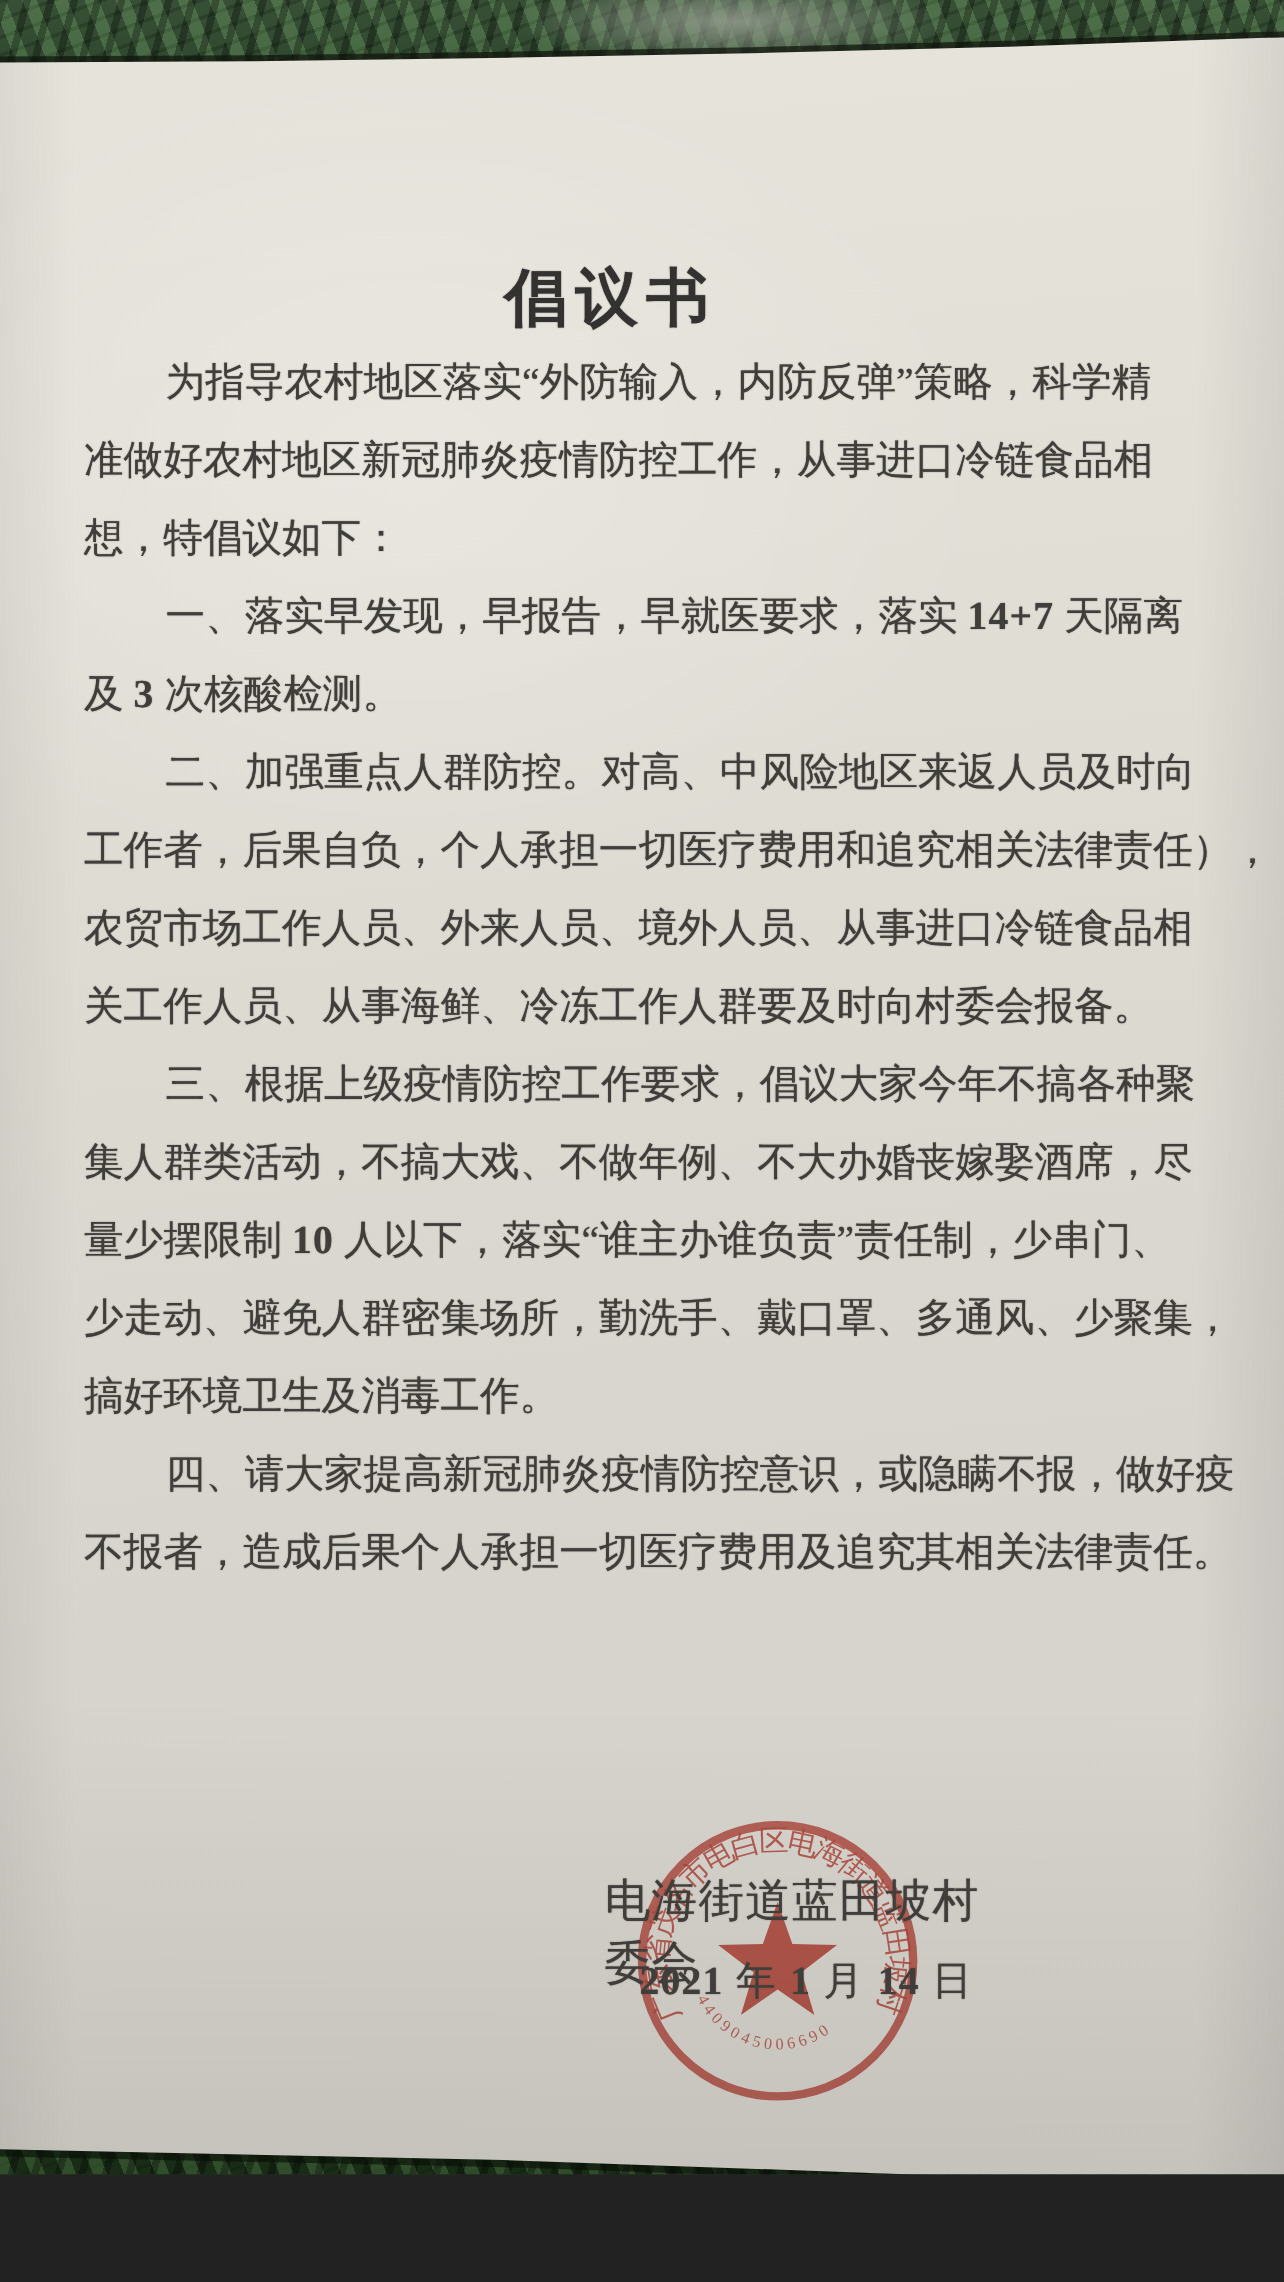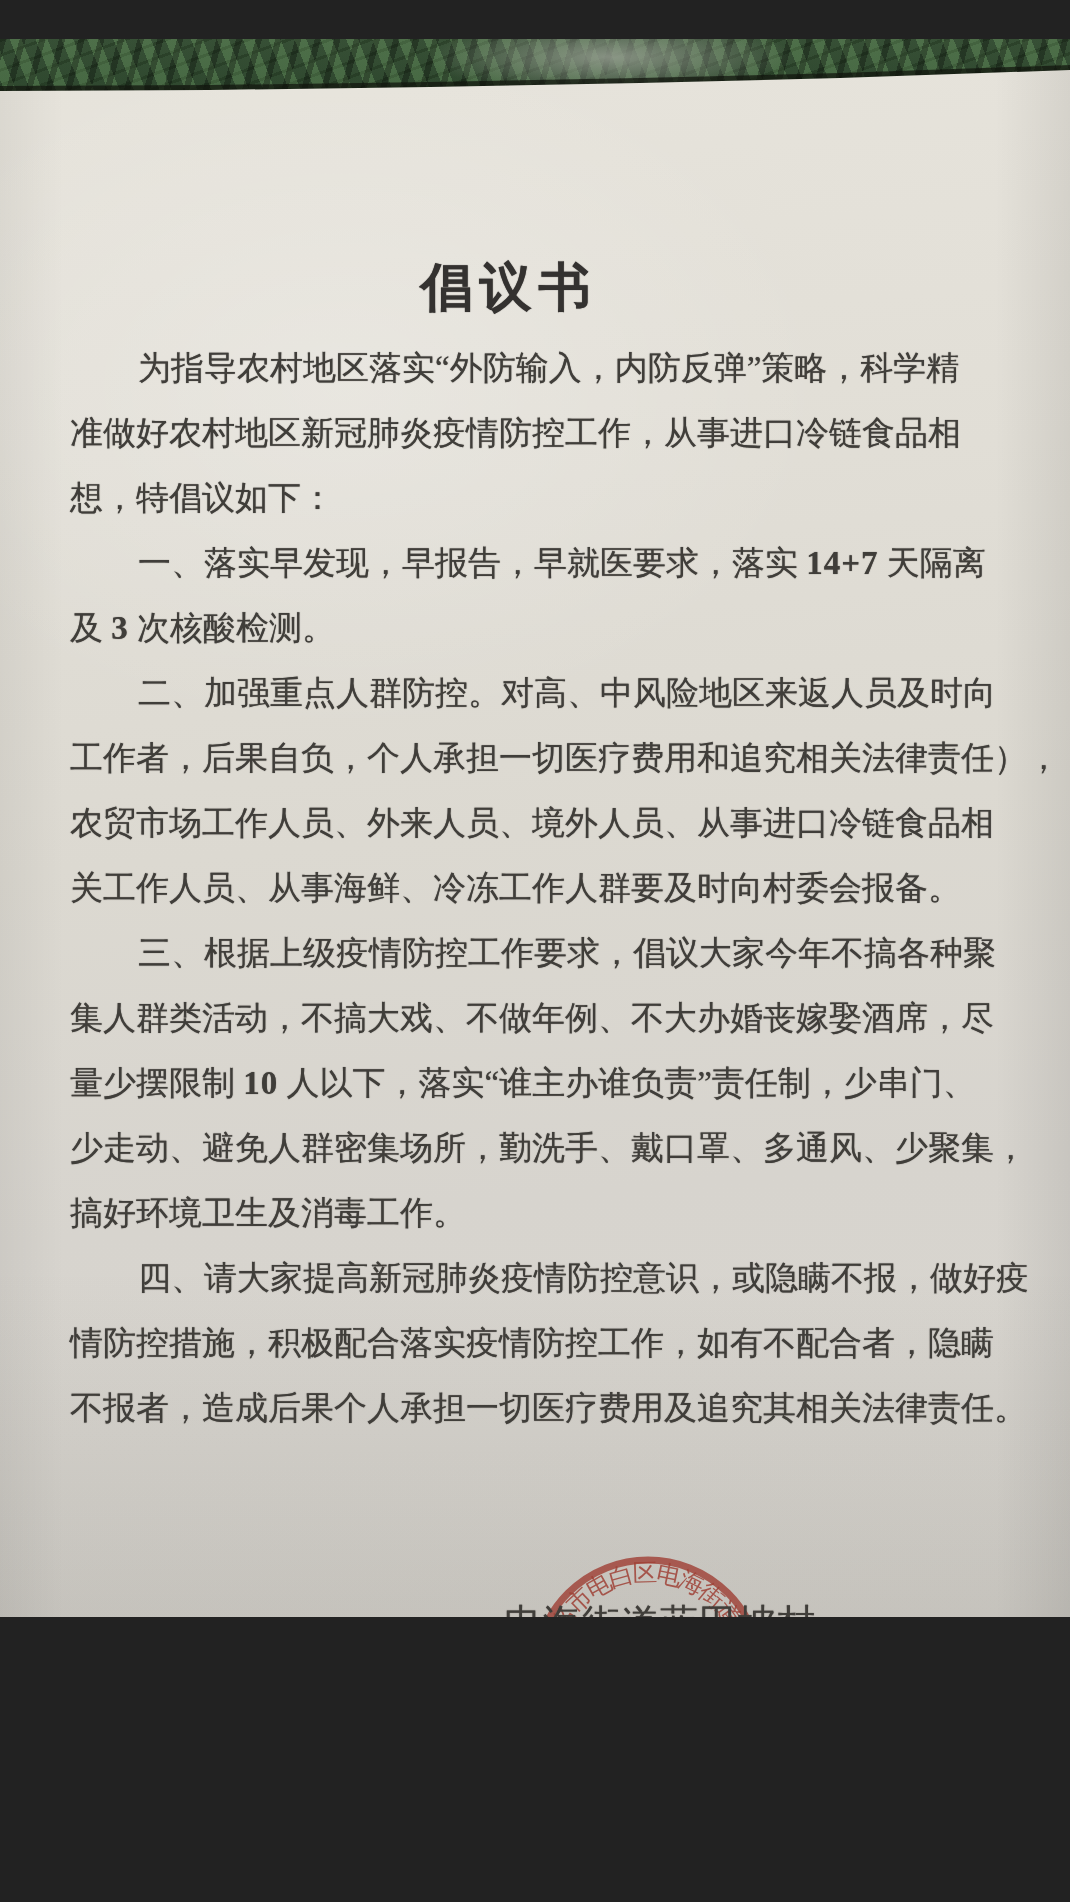--- a/index.html
+++ b/index.html
@@ -1,21 +1,20 @@
 <!DOCTYPE html>
 <html><head>
 <meta charset="utf-8">
 <style>
   html,body{margin:0;padding:0;background:#222;}
   #photo{
     position:relative;
-    width:1070px;height:1578px;
+    width:1070px;height:1812px;
     overflow:hidden;
     font-family:"Liberation Serif","DejaVu Serif",serif;
-    margin-top:39px;
   }
   
   #felt{
     position:absolute;left:0;top:0;width:100%;height:100%;
     background-color:#314d2c;
     background-image:
       radial-gradient(ellipse 260px 55px at 57% 18px, rgba(150,158,145,.85), rgba(150,158,145,0) 70%),
       repeating-linear-gradient(105deg, rgba(0,0,0,.30) 0 6px, rgba(0,0,0,0) 6px 19px),
       repeating-linear-gradient(68deg, rgba(84,126,72,.38) 0 11px, rgba(18,36,14,.34) 11px 24px),
       repeating-linear-gradient(160deg, rgba(10,22,8,.25) 0 3px, rgba(0,0,0,0) 3px 14px),
@@ -47,21 +46,21 @@
   }
   .ink{color:#403e3a;text-shadow:0 0 1px rgba(62,60,55,.85);}
   #title{
     position:absolute;top:214px;left:0;width:1070px;
     transform:translateX(-26px);
     text-align:center;
     font-size:52px;font-weight:bold;letter-spacing:7px;
     color:#343230;text-shadow:0 0 1px rgba(50,48,45,.9);
   }
   #body-block{
-    position:absolute;left:70px;top:297px;width:878px;
+    position:absolute;left:70px;top:287px;width:878px;
   }
   .line{
     height:65px;line-height:65px;
     font-size:33px;letter-spacing:0px;
     text-align:justify;text-align-last:justify;
     white-space:nowrap;overflow:visible;
   }
   .line.indent{text-indent:68px;}
   .line.endline{text-align-last:left;}
   .num{font-family:"Liberation Serif","DejaVu Serif",serif;font-weight:bold;letter-spacing:1px;}
@@ -100,21 +99,20 @@
       <div class="line ink indent">二、加强重点人群防控。对高、中风险地区来返人员及时向</div>
       <div class="line ink">工作者，后果自负，个人承担一切医疗费用和追究相关法律责任），</div>
       <div class="line ink">农贸市场工作人员、外来人员、境外人员、从事进口冷链食品相</div>
       <div class="line ink endline">关工作人员、从事海鲜、冷冻工作人群要及时向村委会报备。</div>
       <div class="line ink indent">三、根据上级疫情防控工作要求，倡议大家今年不搞各种聚</div>
       <div class="line ink">集人群类活动，不搞大戏、不做年例、不大办婚丧嫁娶酒席，尽</div>
       <div class="line ink">量少摆限制 <b class="num">10</b> 人以下，落实“谁主办谁负责”责任制，少串门、</div>
       <div class="line ink">少走动、避免人群密集场所，勤洗手、戴口罩、多通风、少聚集，</div>
       <div class="line ink endline">搞好环境卫生及消毒工作。</div>
       <div class="line ink indent">四、请大家提高新冠肺炎疫情防控意识，或隐瞒不报，做好疫</div>
-      <div class="line ink">情防控措施，积极配合落实疫情防控工作，如有不配合者，隐瞒</div>
       <div class="line ink endline">不报者，造成后果个人承担一切医疗费用及追究其相关法律责任。</div>
     </div>
 
     <svg id="seal" viewBox="0 0 260 260">
       <circle cx="130" cy="130" r="113" fill="none" stroke="#c8473a" stroke-width="7" stroke-opacity="0.82"></circle>
       <path id="sealTextPath" d="M 50.3 176 A 92 92 0 1 1 209.7 176" fill="none"></path>
       <path id="sealNumPath" d="M 63 161.3 A 74 74 0 0 0 197 161.3" fill="none"></path>
       <text font-size="24.5" fill="#c8473a" fill-opacity="0.85">
         <textPath href="#sealTextPath" textLength="468">广东省茂名市电白区电海街道蓝田坡村民委员会</textPath>
       </text>

